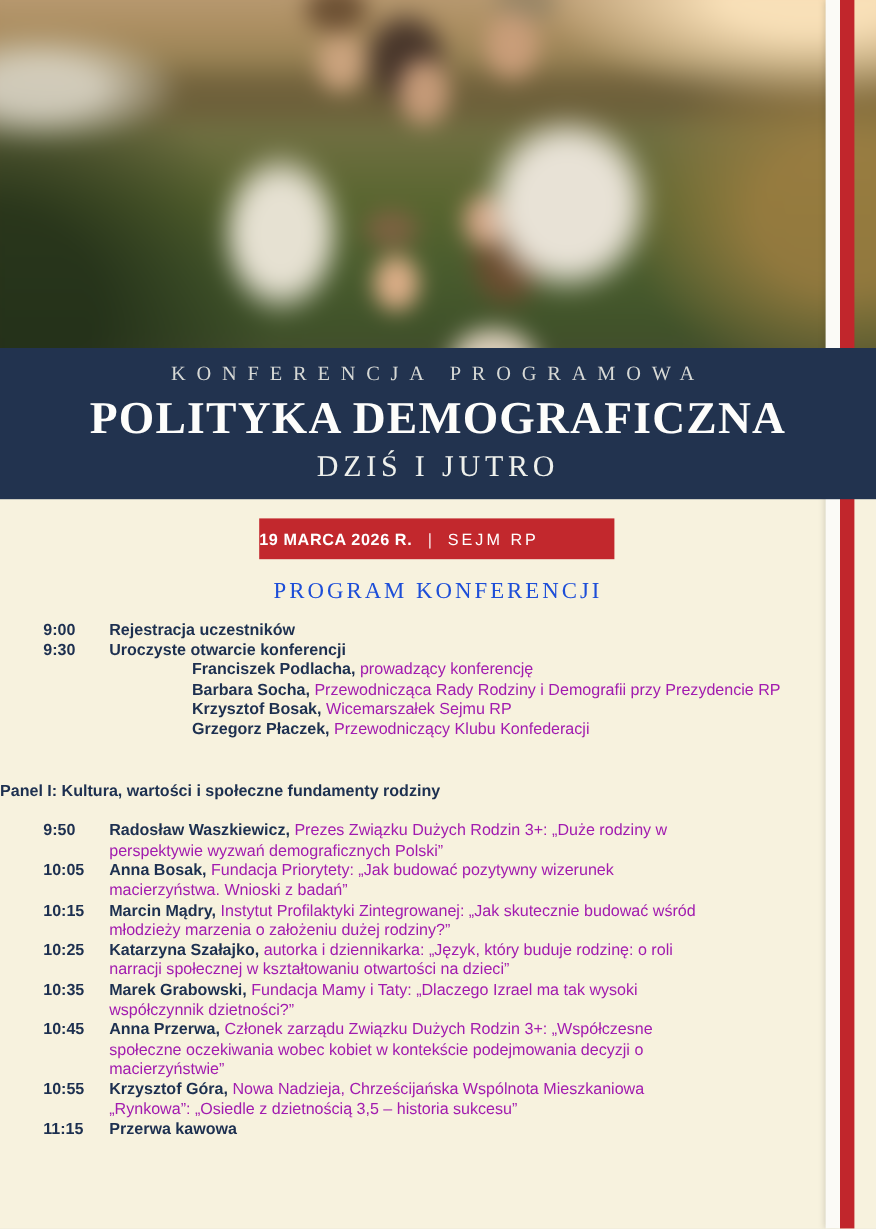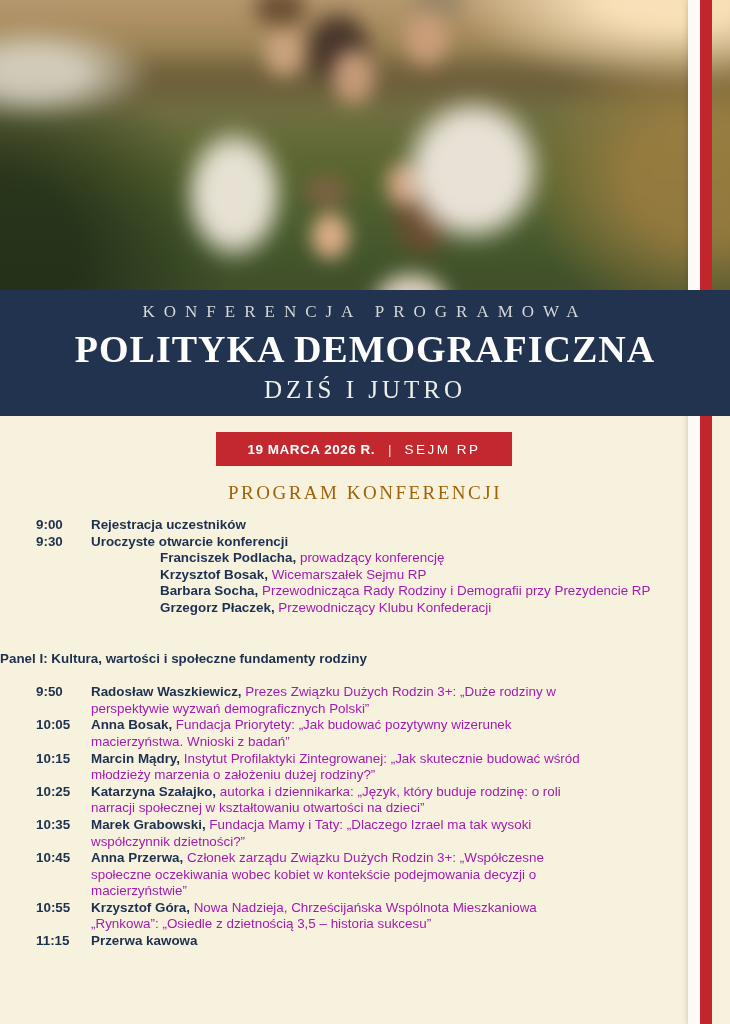--- a/index.html
+++ b/index.html
@@ -43,30 +43,30 @@
     position:absolute;top:290px;left:0;width:730px;height:126px;background:#22334f;z-index:6;
     display:flex;flex-direction:column;align-items:center;justify-content:center;
     font-family:"Liberation Serif",serif;color:#ffffff;text-align:center;
   }
   .kicker{font-size:17px;letter-spacing:9px;color:#d7d9d6;margin-bottom:8px;white-space:nowrap;}
   .title{font-size:38px;font-weight:700;letter-spacing:1px;line-height:1.02;color:#fdfdfb;white-space:nowrap;}
   .subtitle{font-size:25px;letter-spacing:4px;margin-top:7px;color:#eef0ec;white-space:nowrap;}
   
   .badge{
     position:absolute;top:432px;left:216px;width:296px;height:34px;background:#c2282d;z-index:6;
-    display:flex;align-items:center;justify-content:center;gap:13px;color:#ffffff;font-size:13.5px;
+    display:flex;align-items:center;gap:13px;color:#ffffff;font-size:13.5px;
   }
   .badge .date{font-weight:700;letter-spacing:.5px;white-space:nowrap;}
   .badge .sep{font-weight:400;opacity:.9;}
   .badge .venue{font-weight:400;letter-spacing:2.5px;white-space:nowrap;}
   
   .main{position:absolute;top:466px;left:0;width:730px;z-index:5;}
   .heading{
     margin-top:16px;text-align:center;font-family:"Liberation Serif",serif;
-    font-size:19px;letter-spacing:2.5px;color:#a16207;font-weight:400;
+    font-size:19px;letter-spacing:2.5px;color:#1d4ed8;font-weight:400;
   }
   .schedule{margin-top:13px;font-size:13.4px;line-height:16.6px;color:#1d3050;}
   .row{display:flex;padding-left:36px;}
   .row .time{flex:0 0 55px;font-weight:700;color:#1d3050;}
   .txt{max-width:505px;}
   .bold{font-weight:700;}
   .nowrap{white-space:nowrap;}
   .txt b{font-weight:700;color:#1d3050;}
   .desc{color:#a21caf;}
   .speaker{padding-left:160px;white-space:nowrap;}
@@ -113,34 +113,34 @@
 
       <div class="row speaker">
         <span class="txt">
           <b>Franciszek Podlacha,</b>
           <span class="desc">prowadzący konferencję</span>
         </span>
       </div>
 
       <div class="row speaker">
         <span class="txt">
+          <b>Barbara Socha,</b>
+          <span class="desc">Przewodnicząca Rady Rodziny i Demografii przy Prezydencie RP</span>
+        </span>
+      </div>
+
+      <div class="row speaker">
+        <span class="txt">
           <b>Krzysztof Bosak,</b>
           <span class="desc">Wicemarszałek Sejmu RP</span>
         </span>
       </div>
 
       <div class="row speaker">
         <span class="txt">
-          <b>Barbara Socha,</b>
-          <span class="desc">Przewodnicząca Rady Rodziny i Demografii przy Prezydencie RP</span>
-        </span>
-      </div>
-
-      <div class="row speaker">
-        <span class="txt">
           <b>Grzegorz Płaczek,</b>
           <span class="desc">Przewodniczący Klubu Konfederacji</span>
         </span>
       </div>
 
       <div class="panel">Panel I: Kultura, wartości i społeczne fundamenty rodziny</div>
 
       <div class="row">
         <span class="time">9:50</span>
         <span class="txt">

